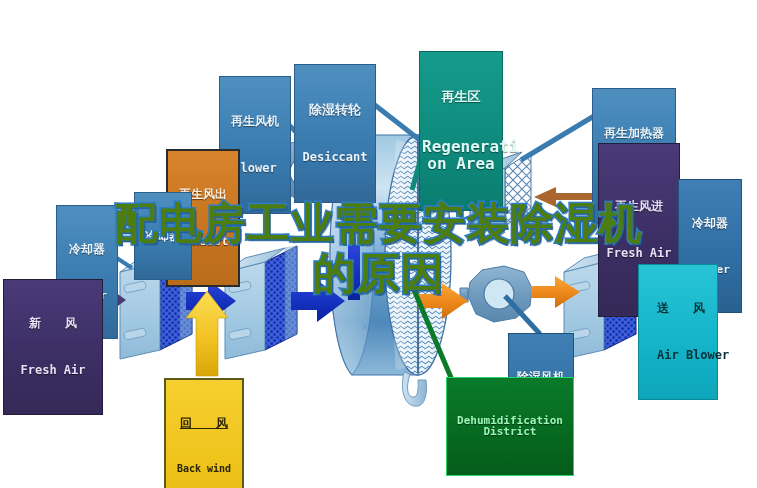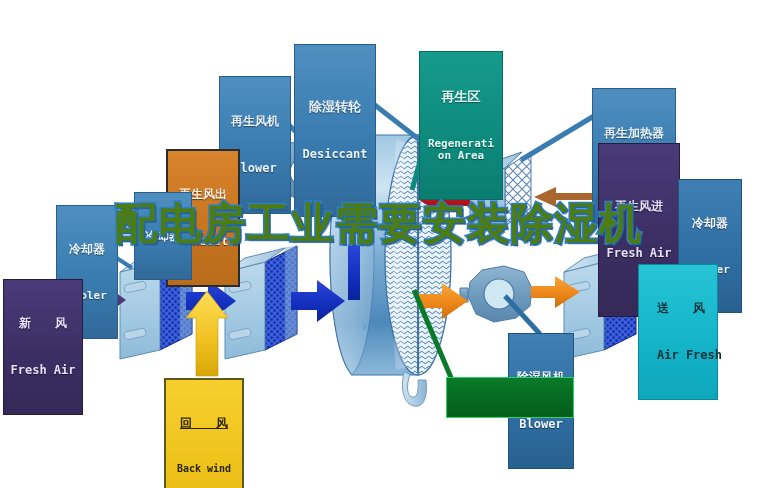--- a/index.html
+++ b/index.html
@@ -346,33 +346,33 @@
       <path d="M100 247 L132 268" stroke="#3a7cb0" stroke-width="4"></path>
 
       <path d="M178 228 L196 250" stroke="#3a7cb0" stroke-width="4"></path>
 
       <path d="M540 334 L505 296" stroke="#2f6ea3" stroke-width="5"></path>
 
       <path d="M452 380 L414 290" stroke="#0a7a2a" stroke-width="5"></path>
     </g>
   </svg>
 
-  <div class="lbl lbl-blue" style="left:294px;top:44px;width:82px;padding:20px 2px;">
+  <div class="lbl lbl-blue" style="left:294px;top:64px;width:82px;padding:3px 2px;">
     <span class="cn" style="font-size:13px;">除湿转轮</span>
     <span class="en" style="font-size:12px;">Desiccant</span>
   </div>
 
   <div class="lbl lbl-blue" style="left:219px;top:76px;width:72px;padding:3px 2px;">
     <span class="cn" style="font-size:12px;">再生风机</span>
     <span class="en" style="font-size:12px;">Blower</span>
   </div>
 
   <div class="lbl lbl-teal" style="left:419px;top:51px;width:84px;padding:3px 2px;">
     <span class="cn" style="font-size:13px;">再生区</span>
-    <span class="en" style="font-size:11px;">Regenerati
+    <span class="en" style="font-size:16px;">Regenerati
 on Area</span>
   </div>
 
   <div class="lbl lbl-blue" style="left:592px;top:88px;width:84px;padding:3px 2px;">
     <span class="cn" style="font-size:12px;">再生加热器</span>
     <span class="en" style="font-size:12px;">heater</span>
   </div>
 
   <div class="lbl lbl-purple" style="left:598px;top:143px;width:82px;padding:21px 2px;">
     <span class="cn" style="font-size:12px;">再生风进</span>
@@ -391,40 +391,43 @@
 
   <div class="lbl lbl-blue" style="left:134px;top:192px;width:58px;padding:2px 2px;">
     <span class="cn" style="font-size:12px;">冷却器</span>
   </div>
 
   <div class="lbl lbl-blue2" style="left:678px;top:179px;width:64px;padding:2px 2px;">
     <span class="cn" style="font-size:12px;">冷却器</span>
     <span class="en" style="font-size:11px;">Cooler</span>
   </div>
 
-  <div class="lbl lbl-purple" style="left:3px;top:279px;width:80px;padding:2px 2px;">
+  <div class="lbl lbl-purple" style="left:3px;top:279px;width:100px;padding:2px 2px;">
     <span class="cn" style="font-size:12px;">新　　风</span>
     <span class="en" style="font-size:12px;">Fresh Air</span>
   </div>
 
   <div class="lbl lbl-yellow" style="left:164px;top:378px;width:80px;padding:2px 2px;">
     <span class="cn" style="font-size:12px;text-decoration:underline;">回　　风</span>
     <span class="en" style="font-size:10px;">Back wind</span>
   </div>
 
   <div class="lbl lbl-blue2" style="left:508px;top:333px;width:66px;padding:2px 2px;">
     <span class="cn" style="font-size:12px;">除湿风机</span>
     <span class="en" style="font-size:12px;">Blower</span>
   </div>
 
   <div class="lbl lbl-green" style="left:446px;top:377px;width:128px;padding:2px 2px;">
+    <span class="en" style="font-size:11px;">Dehumidification
+District</span>
   </div>
 
   <div class="lbl lbl-cyan" style="left:638px;top:264px;width:80px;padding:2px 18px;">
     <span class="cn" style="font-size:12px;">送　　风</span>
-    <span class="en" style="font-size:12px;">Air Fresh</span>
+    <span class="en" style="font-size:12px;">Air Blower</span>
   </div>
 
   <div id="overlay">
     <span class="ln">配电房工业需要安装除湿机</span>
+    <span class="ln">的原因</span>
   </div>
 
 </div>
 
 </body></html>

